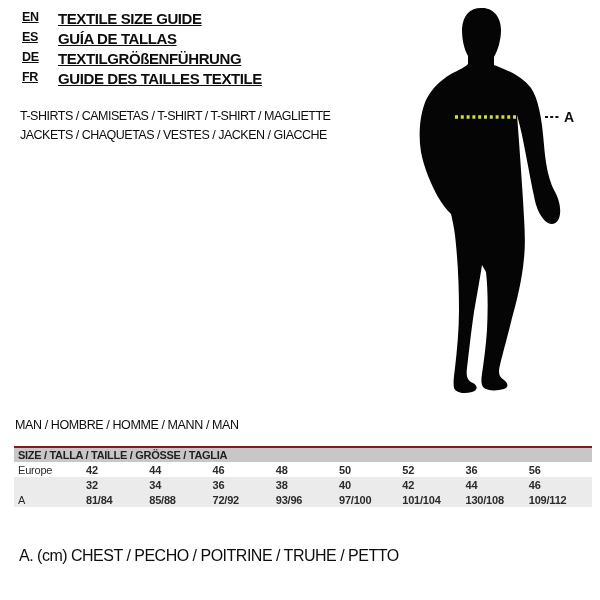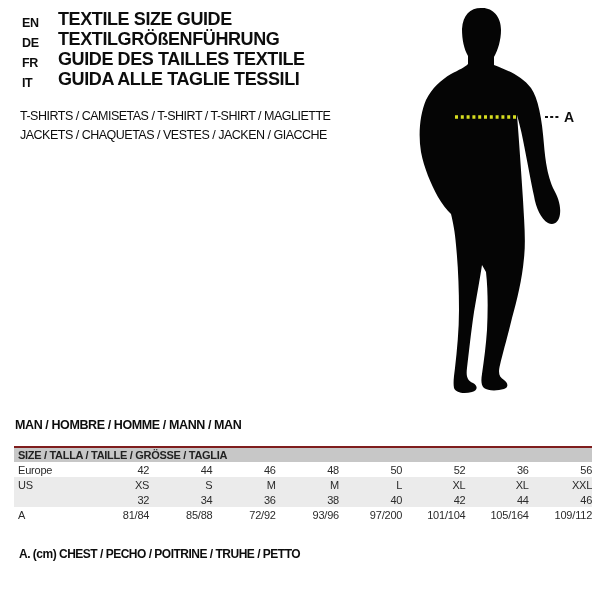--- a/index.html
+++ b/index.html
@@ -2,77 +2,77 @@
 <html><head>
 <meta charset="utf-8">
 <style>
   html,body{margin:0;padding:0;background:#fff;}
   .canvas{
     position:relative;width:600px;height:600px;background:#ffffff;overflow:hidden;
     font-family:"Liberation Sans","DejaVu Sans",sans-serif;color:#0d0d0d;
   }
   
   .lang-list{position:absolute;left:22px;top:10px;}
-  .lang-row{display:flex;height:20px;align-items:flex-end;}
+  .lang-row{display:flex;height:20px;align-items:flex-start;text-decoration:underline;}
   .lang-code{width:36px;font-weight:700;font-size:12.5px;letter-spacing:-0.4px;}
-  .lang-label{font-weight:700;font-size:18px;letter-spacing:-0.4px;white-space:nowrap;}
+  .lang-label{font-weight:700;font-size:15px;letter-spacing:-0.4px;white-space:nowrap;}
   
   .category{position:absolute;left:20px;top:107px;line-height:18.5px;}
   .category div{font-weight:400;font-size:12.5px;letter-spacing:-0.5px;white-space:nowrap;}
   
   .figure{position:absolute;left:405px;top:0px;width:175px;height:405px;}
   
-  .section-title{position:absolute;left:15px;top:418px;font-weight:700;font-size:12.5px;letter-spacing:-0.4px;}
+  .section-title{position:absolute;left:15px;top:418px;font-weight:400;font-size:12.5px;letter-spacing:-0.4px;}
   
   .size-table-wrap{position:absolute;left:14px;top:446px;width:578px;}
   table.size-table{
     width:578px;border-collapse:collapse;table-layout:fixed;
     border-top:2px solid #7f1d1d;font-size:11px;color:#2b2b2b;
   }
   table.size-table th,table.size-table td{
-    padding:0;height:15px;font-weight:400;text-align:right;vertical-align:middle;
+    padding:0;height:15px;font-weight:700;text-align:left;vertical-align:middle;
     letter-spacing:-0.2px;
   }
   table.size-table thead th{
     background:#c7c7c7;text-align:left;padding-left:4px;height:14px;
     font-weight:600;font-size:11px;color:#222;letter-spacing:-0.3px;
   }
   table.size-table tbody th{text-align:left;padding-left:4px;font-weight:400;}
   table.size-table tbody tr:nth-child(2),
   table.size-table tbody tr:nth-child(3){background:#ebebeb;}
   
-  .footnote{position:absolute;left:19px;top:547px;font-weight:700;font-size:12px;letter-spacing:-0.5px;}
+  .footnote{position:absolute;left:19px;top:547px;font-weight:400;font-size:16px;letter-spacing:-0.5px;}
 </style>
 </head>
 <body>
 
 <div class="canvas">
 
   <div class="lang-list">
 
       <div class="lang-row">
         <span class="lang-code">EN</span>
         <span class="lang-label">TEXTILE SIZE GUIDE</span>
       </div>
 
+      <div class="lang-row">
+        <span class="lang-code">ES</span>
+        <span class="lang-label">GUÍA DE TALLAS</span>
+      </div>
 
       <div class="lang-row">
         <span class="lang-code">DE</span>
         <span class="lang-label">TEXTILGRÖßENFÜHRUNG</span>
       </div>
 
       <div class="lang-row">
         <span class="lang-code">FR</span>
         <span class="lang-label">GUIDE DES TAILLES TEXTILE</span>
       </div>
 
-      <div class="lang-row">
-        <span class="lang-code">IT</span>
-        <span class="lang-label">GUIDA ALLE TAGLIE TESSILI</span>
-      </div>
 
   </div>
 
   <div class="category">
     <div>T-SHIRTS / CAMISETAS / T-SHIRT / T-SHIRT / MAGLIETTE</div>
     <div>JACKETS / CHAQUETAS / VESTES / JACKEN / GIACCHE</div>
   </div>
 
   <svg class="figure" viewBox="0 0 175 405" aria-hidden="true">
     <path fill="#050505" d="
@@ -157,40 +157,20 @@
               <td>50</td>
 
               <td>52</td>
 
               <td>36</td>
 
               <td>56</td>
 
           </tr>
 
-          <tr>
-            <th>US</th>
-
-              <td>XS</td>
-
-              <td>S</td>
-
-              <td>M</td>
-
-              <td>M</td>
-
-              <td>L</td>
-
-              <td>XL</td>
-
-              <td>XL</td>
-
-              <td>XXL</td>
-
-          </tr>
 
           <tr>
             <th></th>
 
               <td>32</td>
 
               <td>34</td>
 
               <td>36</td>
 
@@ -210,25 +190,25 @@
             <th>A</th>
 
               <td>81/84</td>
 
               <td>85/88</td>
 
               <td>72/92</td>
 
               <td>93/96</td>
 
-              <td>97/200</td>
+              <td>97/100</td>
 
               <td>101/104</td>
 
-              <td>105/164</td>
+              <td>130/108</td>
 
               <td>109/112</td>
 
           </tr>
 
       </tbody>
     </table>
   </div>
 
   <div class="footnote">A. (cm) CHEST / PECHO / POITRINE / TRUHE / PETTO</div>

